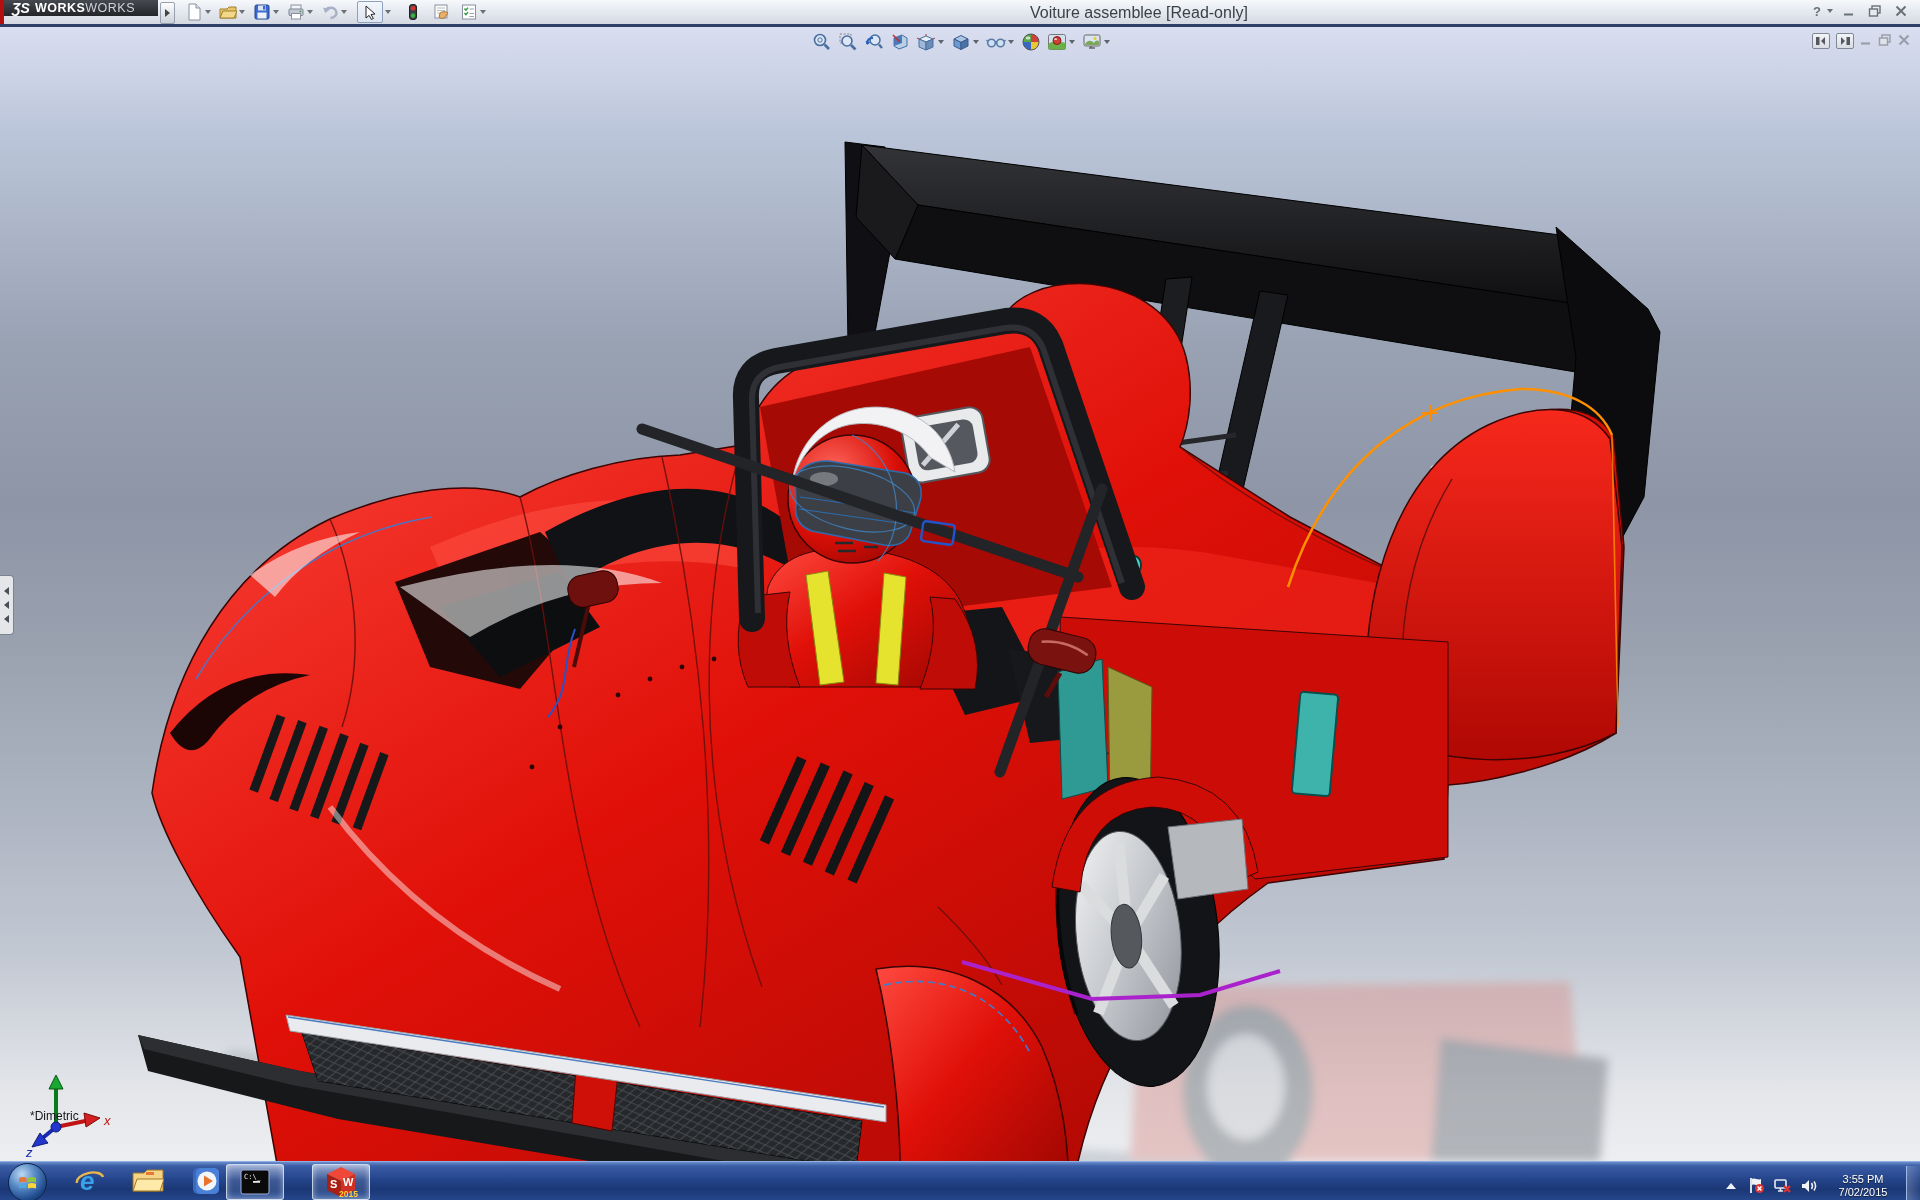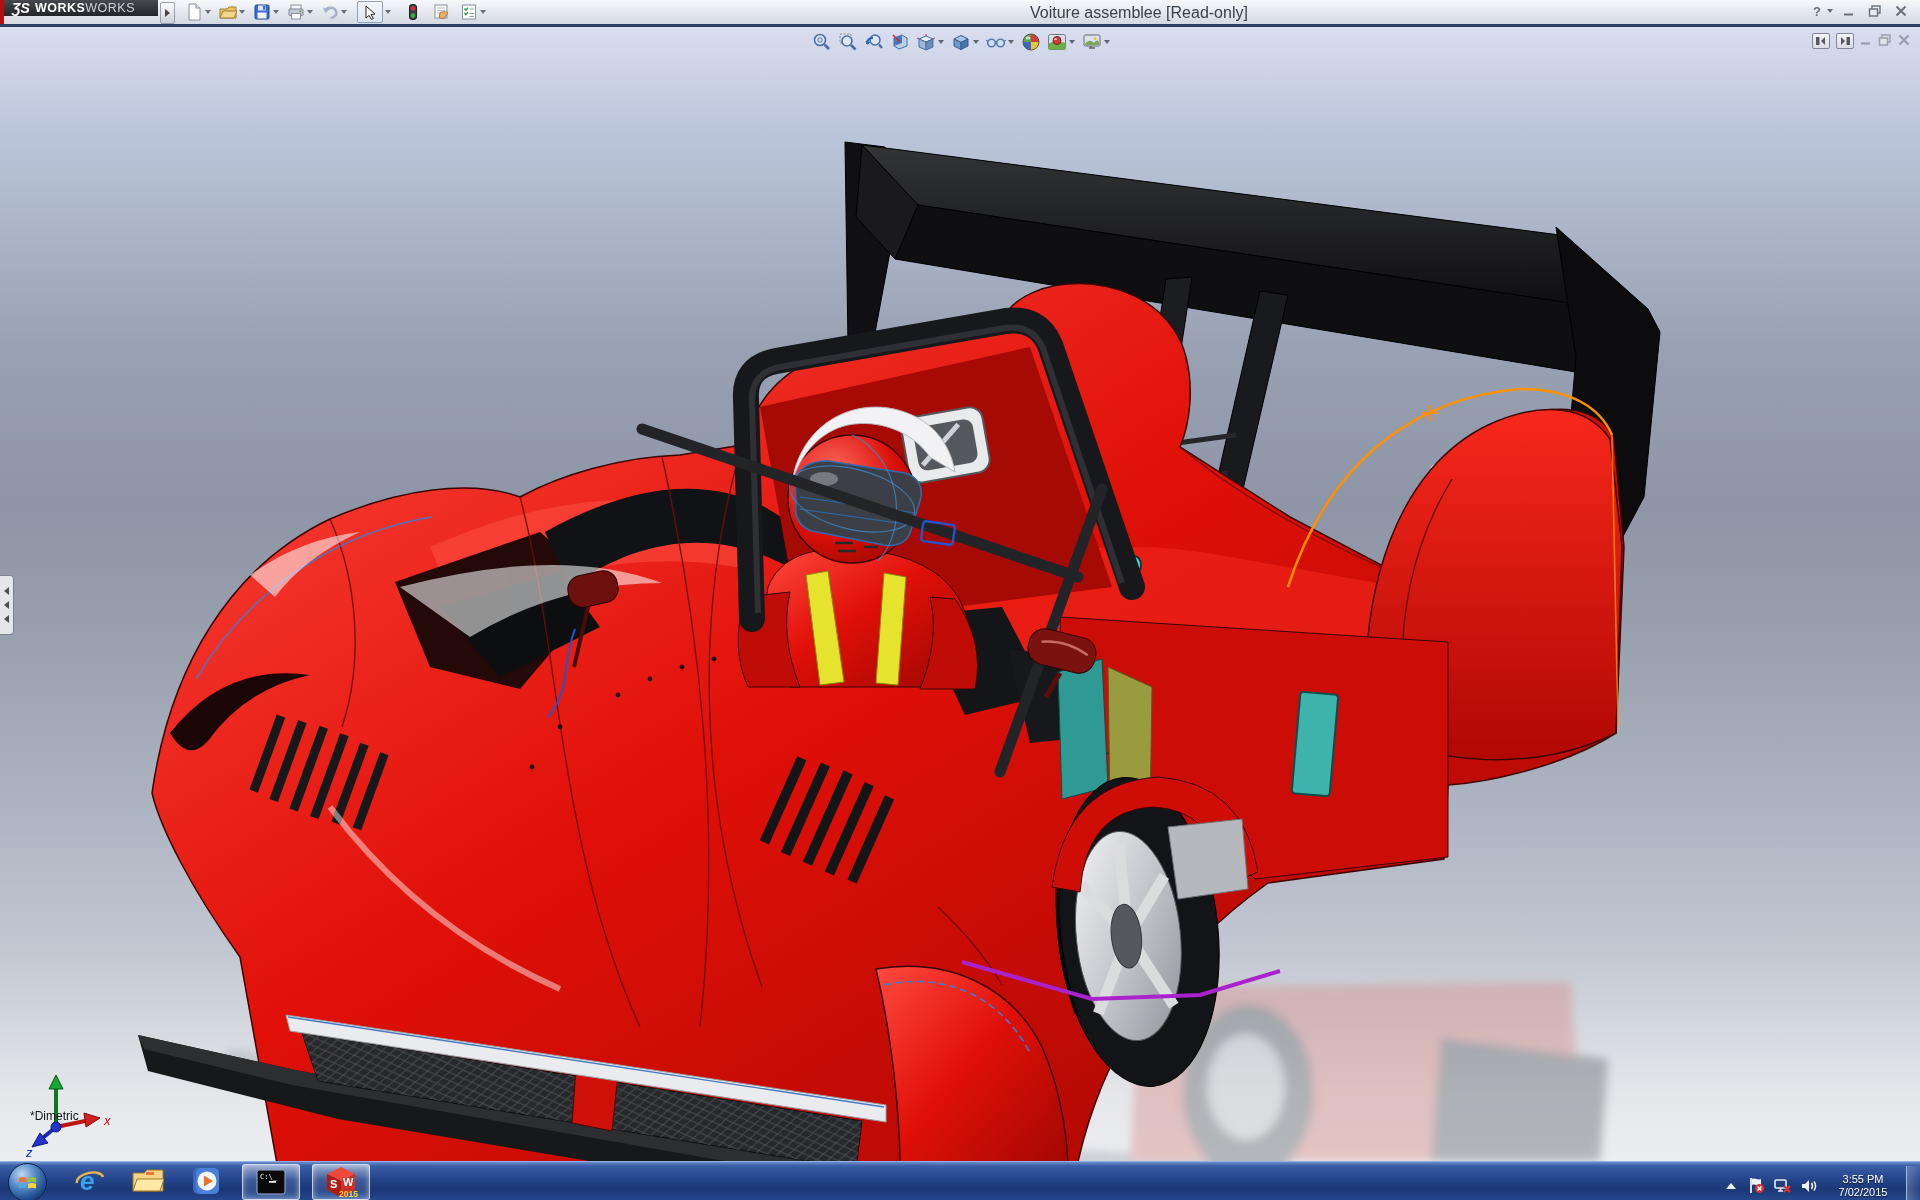--- a/index.html
+++ b/index.html
@@ -527,21 +527,21 @@
       </svg>
   </div>
   <div class="tb-btn" style="left:182px">
     <svg width="30" height="30" viewBox="0 0 30 30">
         <rect x="2" y="2" width="26" height="26" rx="5" fill="#3a6ac0"></rect>
         <rect x="5" y="2" width="23" height="26" rx="5" fill="#4a80d8"></rect>
         <circle cx="16" cy="15" r="9.5" fill="#f2f5fa"></circle>
         <path d="M13 9.5l9 5.5-9 5.5z" fill="#e8742c"></path>
       </svg>
   </div>
-  <div class="tb-btn active" style="left:242px">
+  <div class="tb-btn active" style="left:226px">
     <svg width="30" height="26" viewBox="0 0 30 26">
         <rect x="1" y="1" width="28" height="24" rx="2" fill="#0a0a0a" stroke="#9ab0d8"></rect>
         <text x="4" y="10" font-size="7" fill="#e8e8e8" font-family="'DejaVu Sans Mono',monospace">C:\_</text>
         <rect x="13" y="12" width="7" height="1.8" fill="#e8e8e8"></rect>
       </svg>
   </div>
   <div class="tb-btn active" style="left:312px">
     <svg width="34" height="32" viewBox="0 0 34 32">
       <polygon points="17,1 31,8 17,15 3,8" fill="#f04838"></polygon>
       <polygon points="3,8 17,15 17,31 3,24" fill="#a81f14"></polygon>

